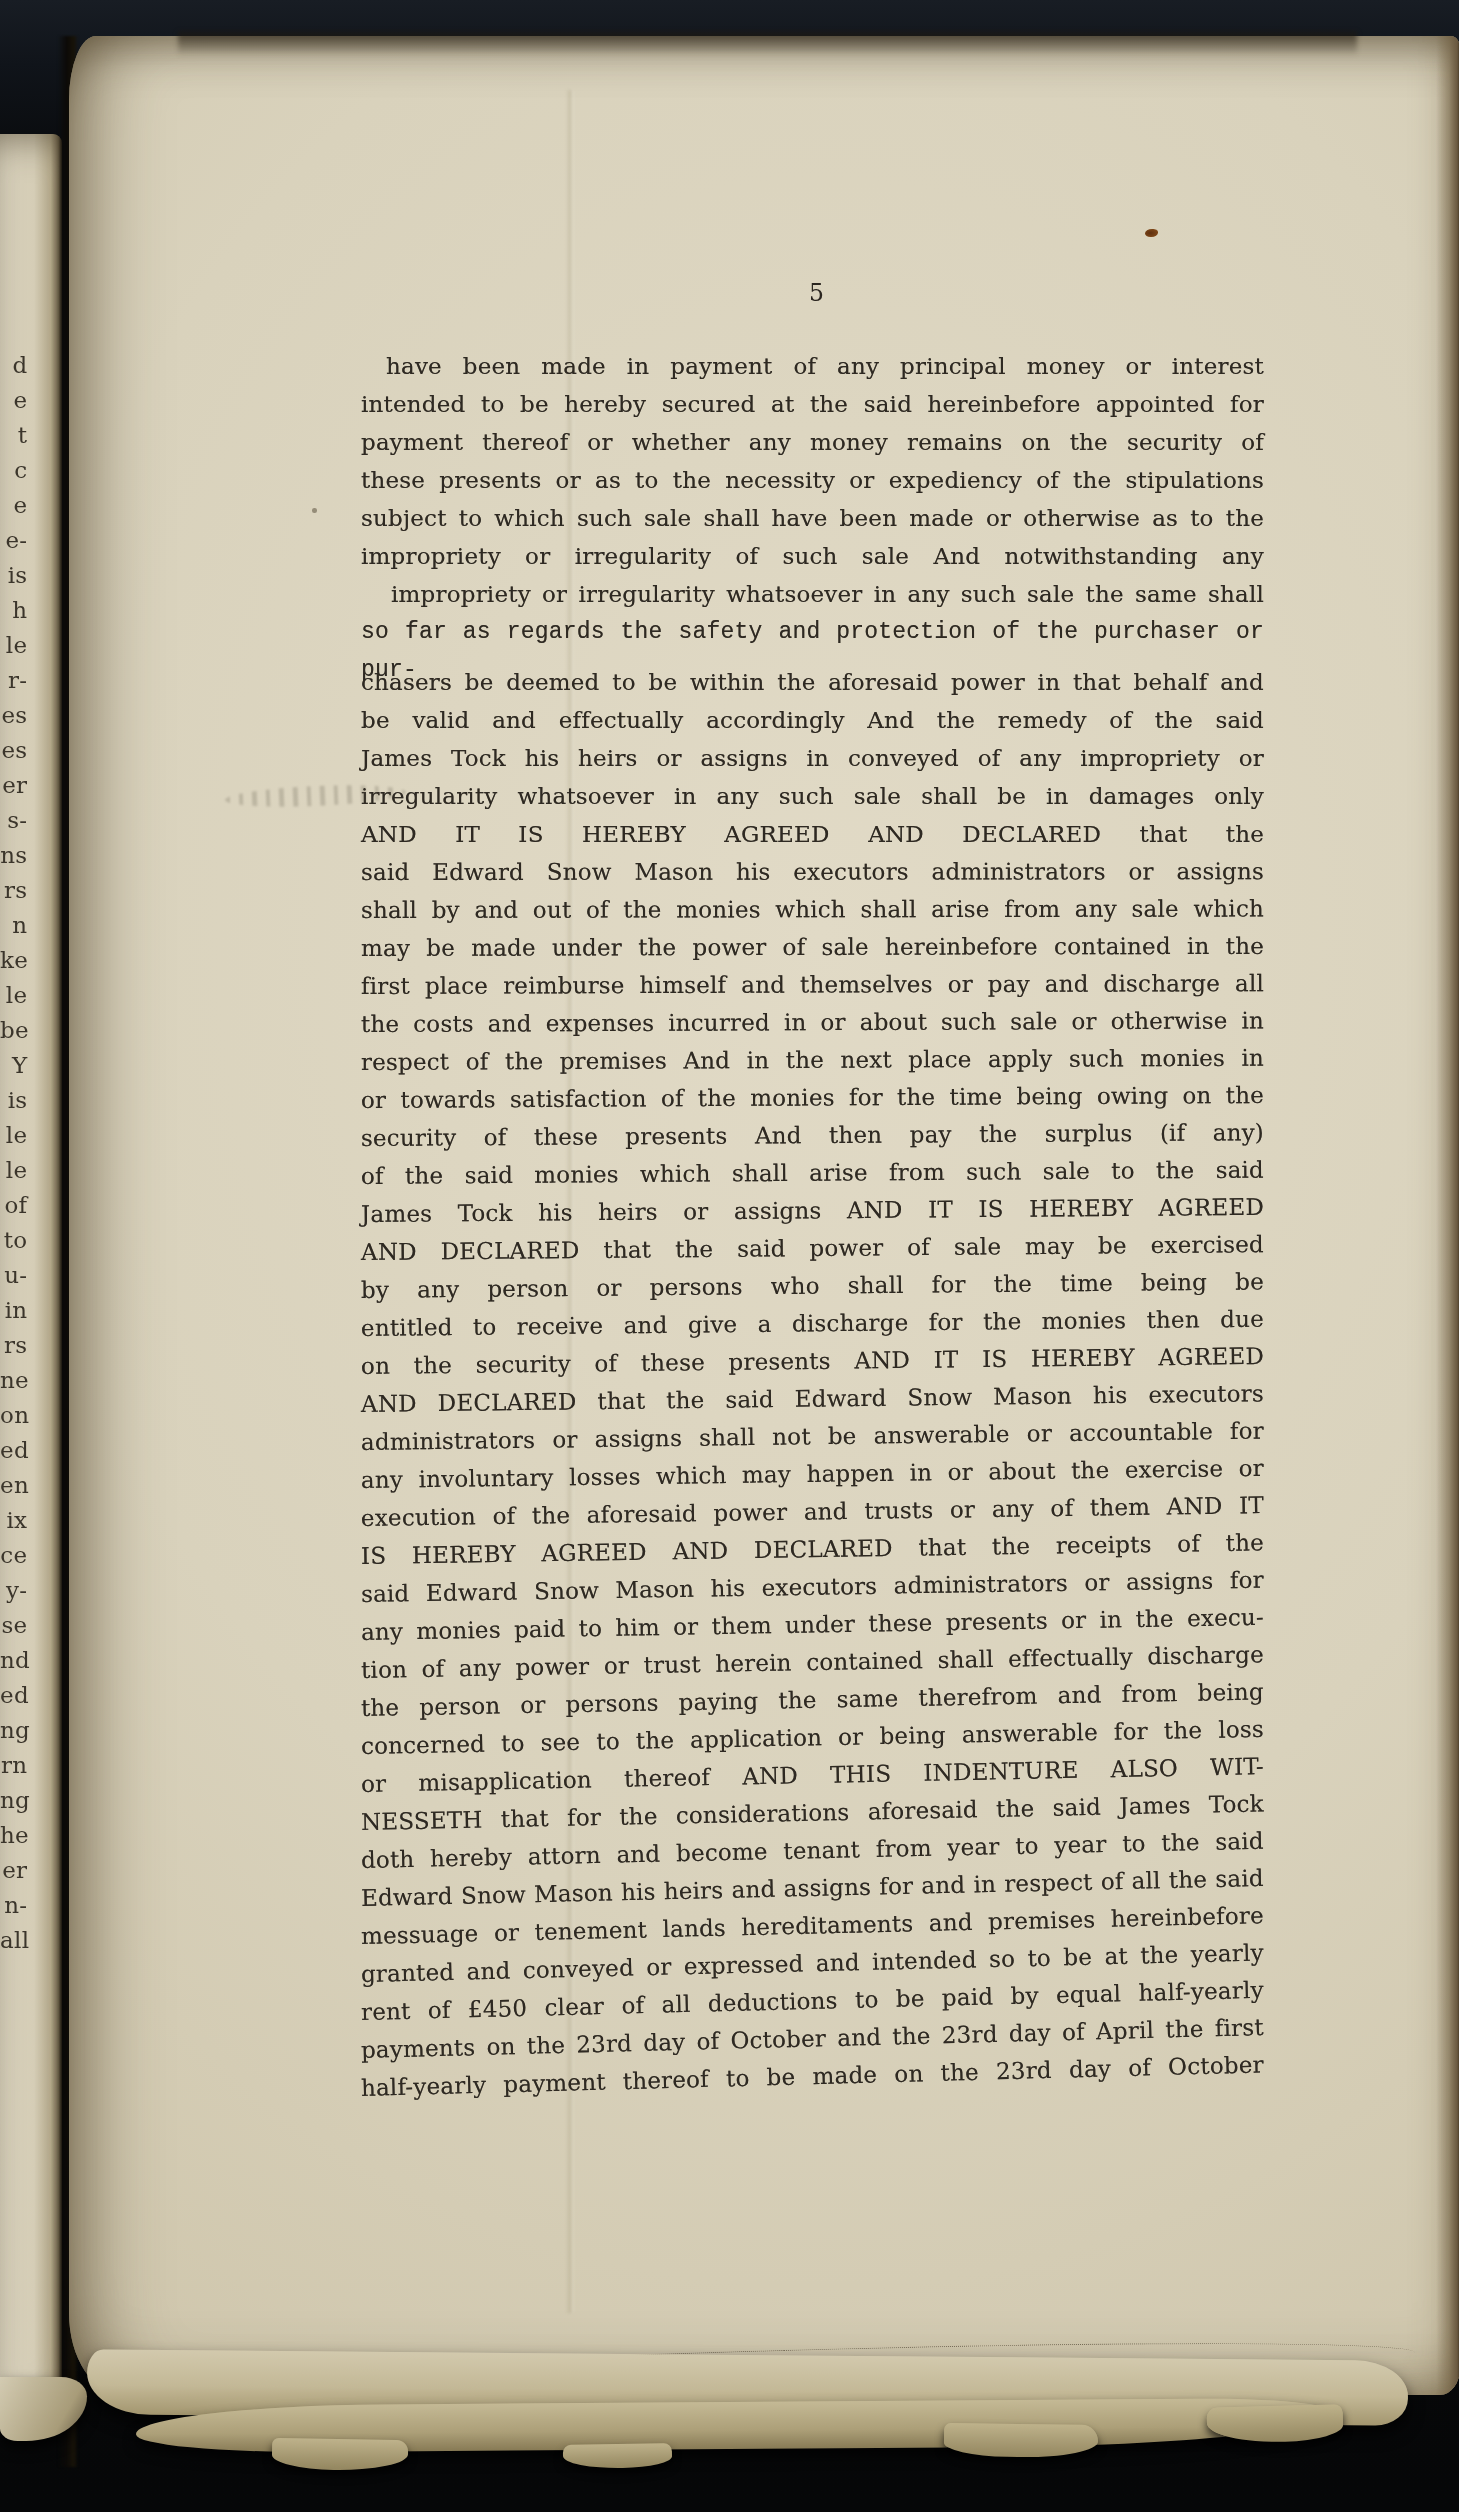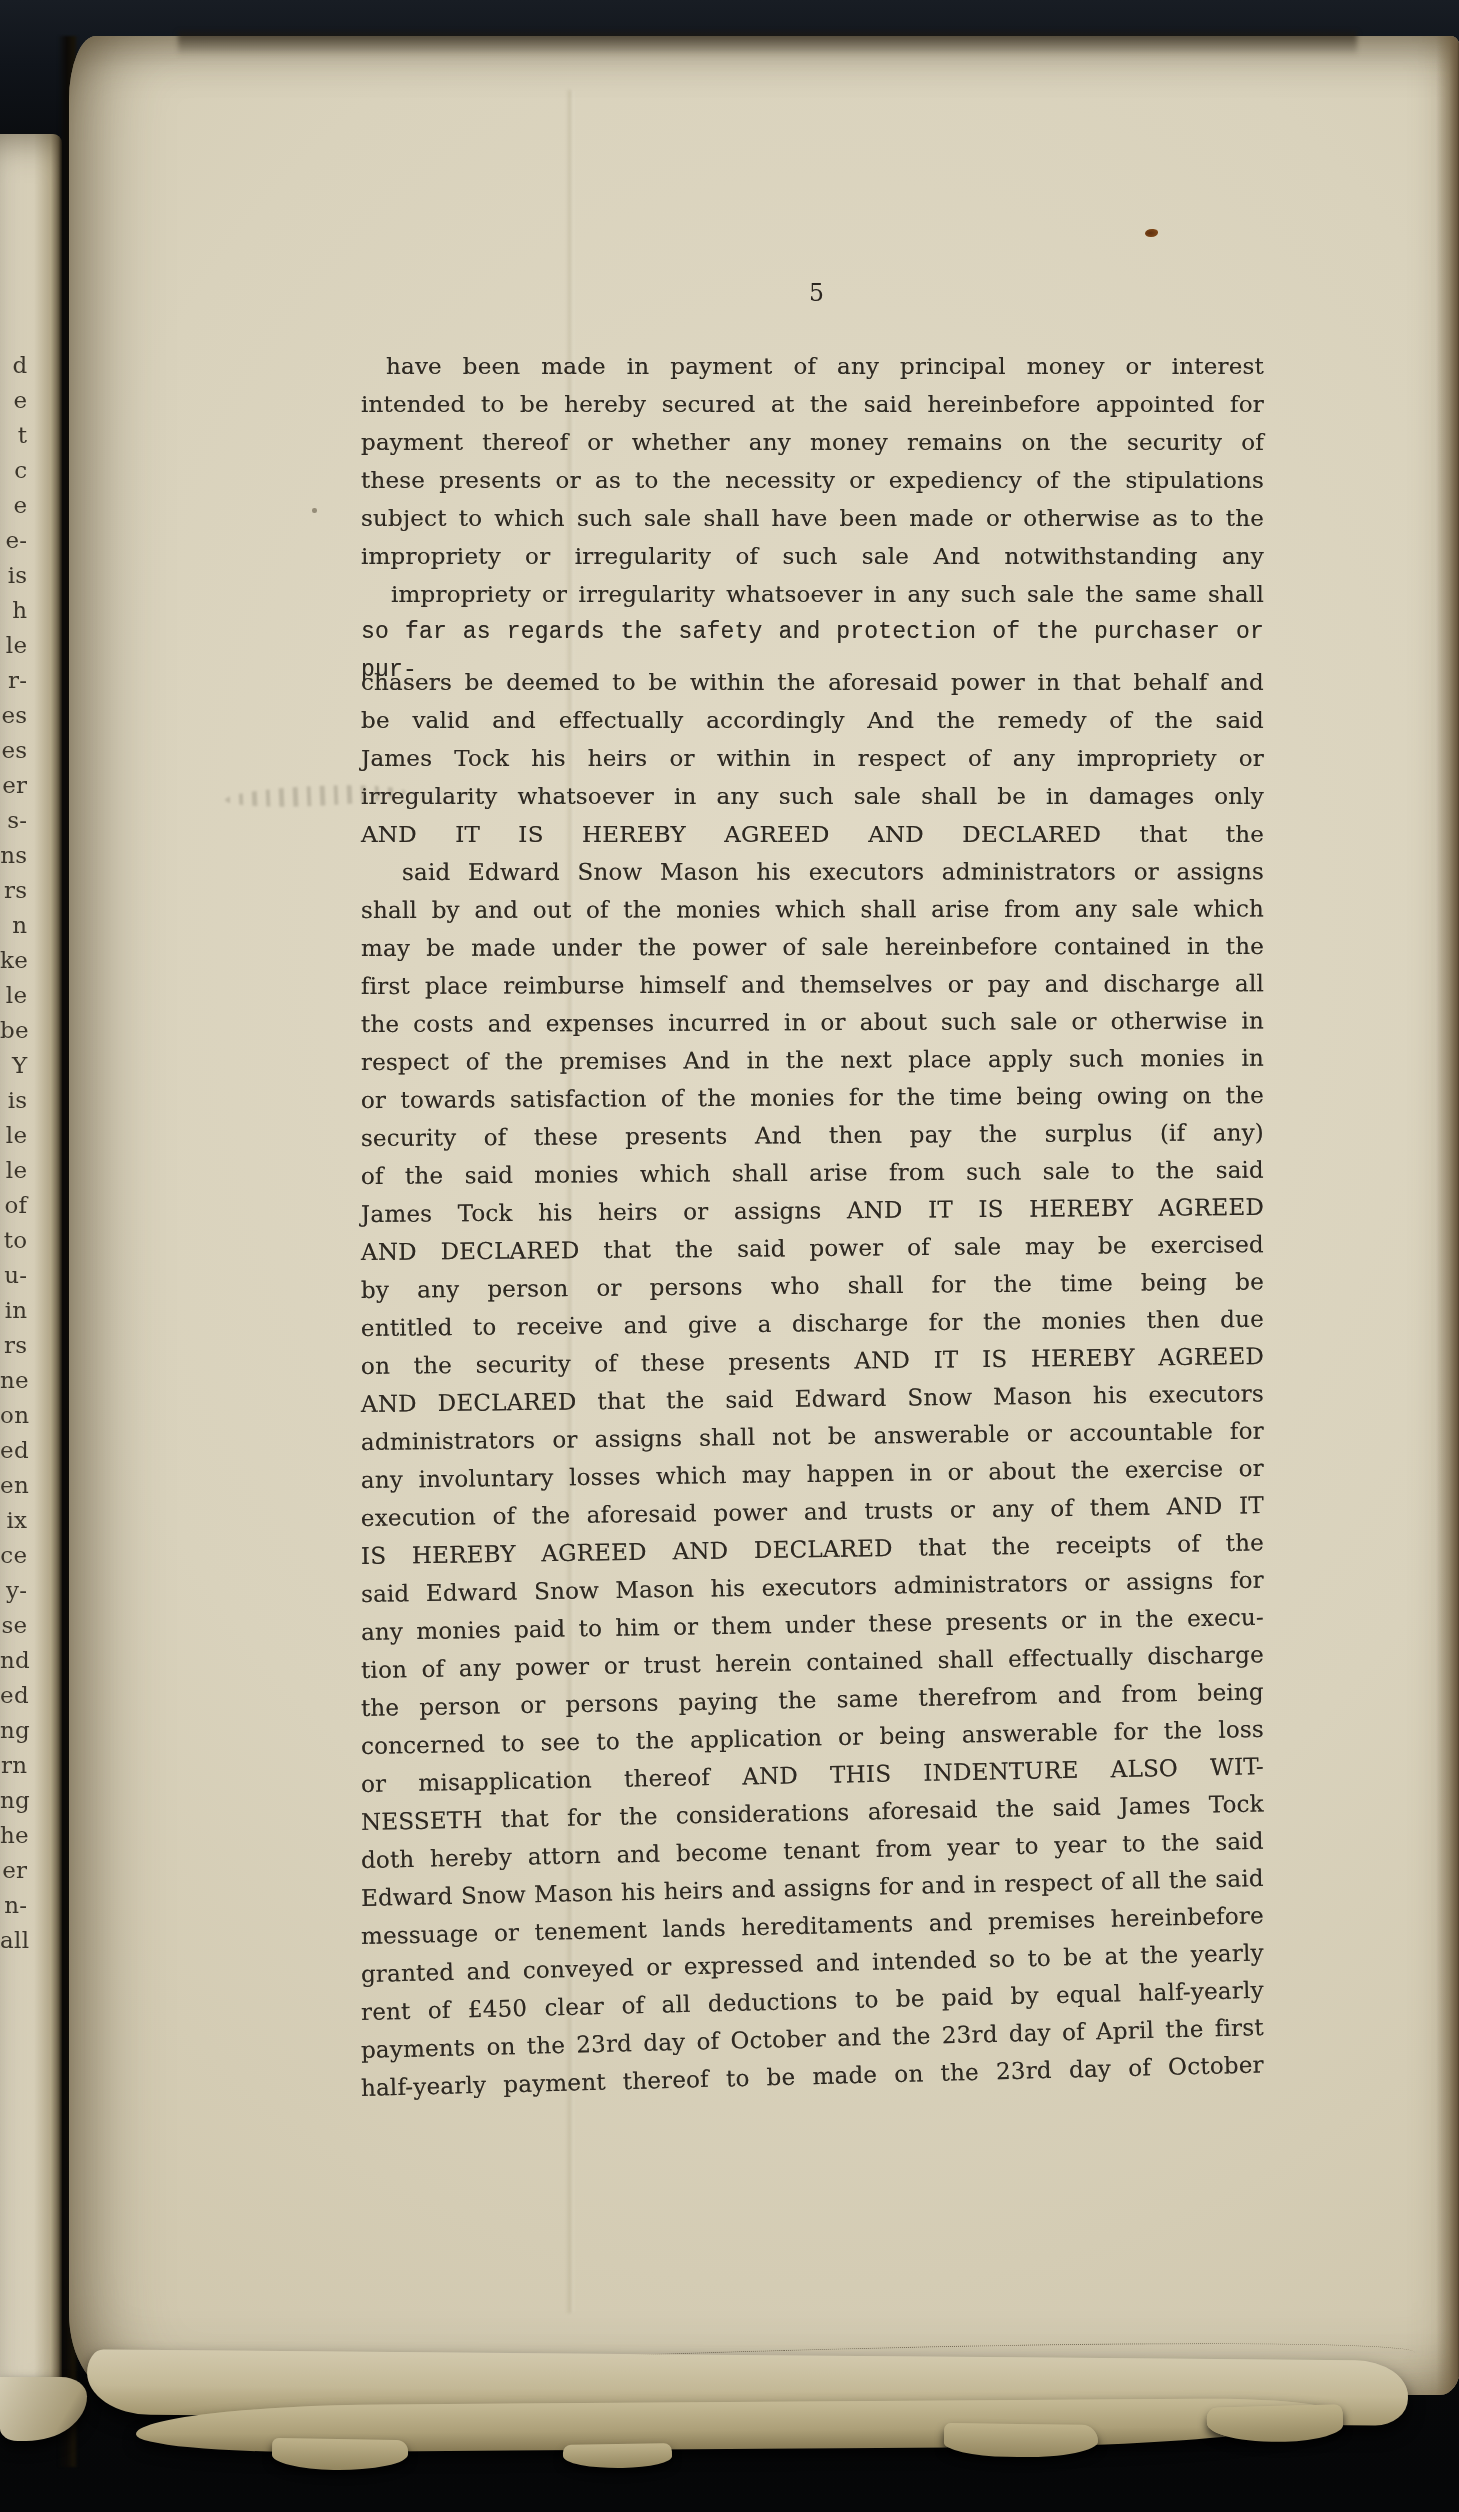--- a/index.html
+++ b/index.html
@@ -183,24 +183,24 @@
       <div class="text-line" style="transform: rotate(0deg); margin-left: 25px;">have been made in payment of any principal money or interest</div>
       <div class="text-line" style="transform: rotate(0deg);">intended to be hereby secured at the said hereinbefore appointed for</div>
       <div class="text-line" style="transform: rotate(0deg);">payment thereof or whether any money remains on the security of</div>
       <div class="text-line" style="transform: rotate(0deg);">these presents or as to the necessity or expediency of the stipulations</div>
       <div class="text-line" style="transform: rotate(0deg);">subject to which such sale shall have been made or otherwise as to the</div>
       <div class="text-line" style="transform: rotate(0deg);">impropriety or irregularity of such sale And notwithstanding any</div>
       <div class="text-line" style="transform: rotate(0deg); margin-left: 30px;">impropriety or irregularity whatsoever in any such sale the same shall</div>
       <div class="text-line" style="transform: rotate(0deg); font-family: Liberation Mono, monospace;">so far as regards the safety and protection of the purchaser or pur-</div>
       <div class="text-line" style="transform: rotate(0deg); margin-top: 12px;">chasers be deemed to be within the aforesaid power in that behalf and</div>
       <div class="text-line" style="transform: rotate(0deg);">be valid and effectually accordingly And the remedy of the said</div>
-      <div class="text-line" style="transform: rotate(0deg);">James Tock his heirs or within in respect of any impropriety or</div>
+      <div class="text-line" style="transform: rotate(0deg);">James Tock his heirs or assigns in conveyed of any impropriety or</div>
       <div class="text-line" style="transform: rotate(0deg);">irregularity whatsoever in any such sale shall be in damages only</div>
       <div class="text-line" style="transform: rotate(0deg);">AND IT IS HEREBY AGREED AND DECLARED that the</div>
-      <div class="text-line" style="transform: rotate(-0.045deg); margin-left: 41px;">said Edward Snow Mason his executors administrators or assigns</div>
+      <div class="text-line" style="transform: rotate(-0.045deg);">said Edward Snow Mason his executors administrators or assigns</div>
       <div class="text-line" style="transform: rotate(-0.091deg);">shall by and out of the monies which shall arise from any sale which</div>
       <div class="text-line" style="transform: rotate(-0.136deg);">may be made under the power of sale hereinbefore contained in the</div>
       <div class="text-line" style="transform: rotate(-0.182deg);">first place reimburse himself and themselves or pay and discharge all</div>
       <div class="text-line" style="transform: rotate(-0.227deg);">the costs and expenses incurred in or about such sale or otherwise in</div>
       <div class="text-line" style="transform: rotate(-0.273deg);">respect of the premises And in the next place apply such monies in</div>
       <div class="text-line" style="transform: rotate(-0.318deg);">or towards satisfaction of the monies for the time being owing on the</div>
       <div class="text-line" style="transform: rotate(-0.364deg);">security of these presents And then pay the surplus (if any)</div>
       <div class="text-line" style="transform: rotate(-0.409deg);">of the said monies which shall arise from such sale to the said</div>
       <div class="text-line" style="transform: rotate(-0.455deg);">James Tock his heirs or assigns AND IT IS HEREBY AGREED</div>
       <div class="text-line" style="transform: rotate(-0.5deg);">AND DECLARED that the said power of sale may be exercised</div>

